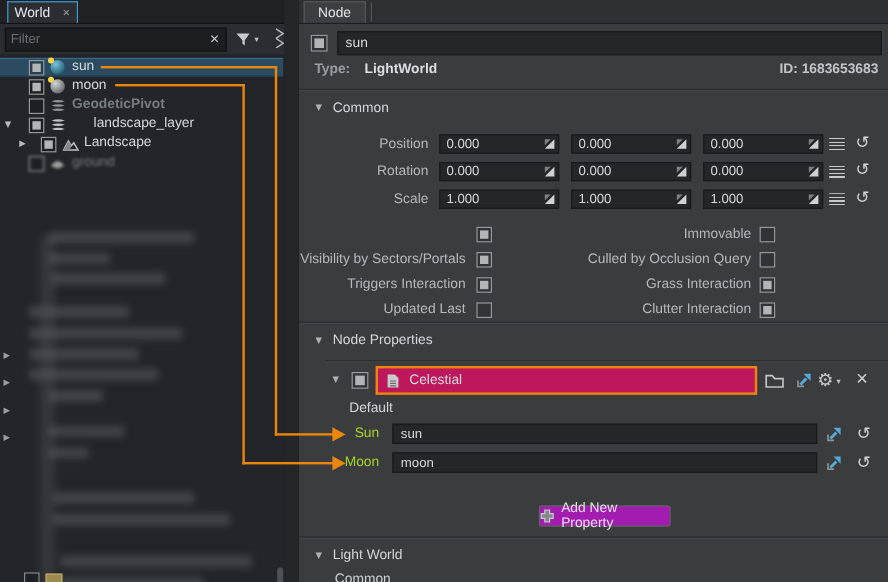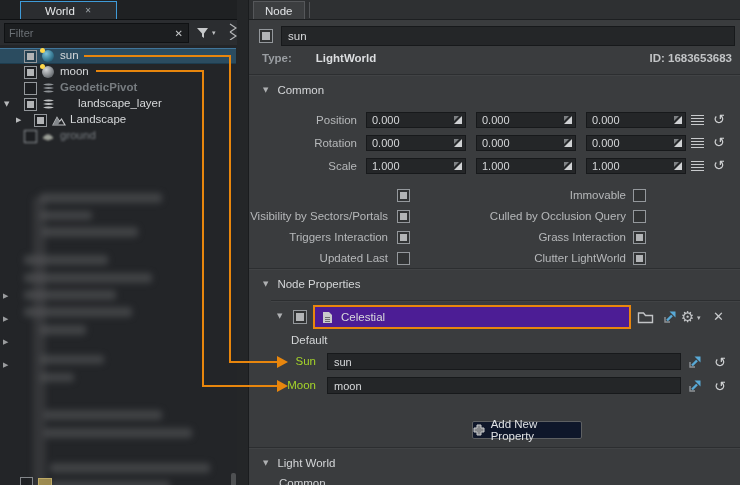--- a/index.html
+++ b/index.html
@@ -3,21 +3,21 @@
 <meta charset="utf-8">
 <style>
   html,body{margin:0;padding:0;background:#242628;width:740px;height:485px;overflow:hidden;
     font-family:"Liberation Sans",sans-serif;-webkit-font-smoothing:antialiased;}
   .abs{position:absolute;}
   .app{position:relative;width:740px;height:485px;background:#242628;font-size:11.5px;color:#d6d8da;}
 
   
   .lpanel{left:0;top:0;width:237px;height:485px;background:#232528;overflow:hidden;}
   .ltabs{left:0;top:0;width:237px;height:19px;background:#1f2123;border-bottom:1px solid #0f1113;}
-  .tab-world{left:20px;top:1px;height:17px;padding:0 24px;display:flex;align-items:center;gap:10px;
+  .tab-world{left:6px;top:1px;height:17px;padding:0 5px;display:flex;align-items:center;gap:10px;
     background:#2b2d30;border:1px solid #3f9bd8;border-bottom:none;color:#e6e8ea;}
   .tab-close{font-size:8px;color:#9aa0a4;font-family:"DejaVu Sans",sans-serif;}
   .fbar{left:0;top:20px;width:237px;height:25px;background:#2b2d30;}
   .finput{left:4px;top:3px;width:183px;height:18px;background:#1c1e20;border:1px solid #0f1113;display:flex;align-items:center;}
   .finput input{flex:1;background:transparent;border:none;outline:none;color:#d8dadc;font-size:11px;
     padding:0 4px;font-family:"Liberation Sans",sans-serif;}
   .finput input::placeholder{color:#6b7075;}
   .fclear{font-size:10px;color:#c6c8ca;padding:0 5px;font-family:"DejaVu Sans",sans-serif;}
   .funnel{left:196px;top:4px;width:32px;height:17px;display:flex;align-items:center;gap:3px;}
   .caret-s{font-size:7px;color:#c0c2c4;font-family:"DejaVu Sans",sans-serif;}
@@ -48,48 +48,48 @@
   
   .rpanel{left:248px;top:0;width:492px;height:485px;background:#3a3c3e;overflow:hidden;border-left:1px solid #1a1c1e;}
   .rtabs{left:0;top:0;width:492px;height:19px;background:#2e3032;border-bottom:1px solid #1d1f21;}
   .tab-node{left:4px;top:1px;height:17px;padding:0 11px;display:flex;align-items:center;
     background:#3c3e40;border:1px solid #55575a;border-bottom:none;color:#e2e4e6;}
   .rtab-div{left:60px;top:2px;width:1px;height:16px;background:#515356;}
   .nmfield,.pfield{background:#242628;border:1px solid #17191b;display:flex;align-items:center;}
   .nmfield input,.pfield input{flex:1;background:transparent;border:none;outline:none;color:#d8dadc;
     font-size:11.5px;padding:0 6px;font-family:"Liberation Sans",sans-serif;}
   .typerow{left:0;top:52px;width:492px;height:16px;display:flex;padding:0 9px 0 13px;box-sizing:border-box;font-weight:bold;}
-  .tlab{color:#9a9ea2;margin-right:24px;}
+  .tlab{color:#9a9ea2;margin-right:12px;}
   .tval{color:#dcdee0;}
   .idwrap{margin-left:auto;color:#c2c4c6;}
   .sep{height:1px;background:#2c2e30;box-shadow:0 1px 0 rgba(255,255,255,.04);}
   .shead{height:16px;display:flex;align-items:center;}
   .scaret{font-size:7px;color:#aeb0b2;font-family:"DejaVu Sans",sans-serif;}
   .stitle{margin-left:9px;color:#d4d6d8;}
 
   .tl{width:108px;text-align:right;color:#b6b8ba;line-height:16px;position:absolute;left:0;top:0;}
   .nfield{position:absolute;top:0;width:100px;height:16px;background:#242628;border:1px solid #17191b;
     box-sizing:border-box;display:flex;align-items:center;}
   .nval{padding-left:5px;color:#d6d8da;font-size:11px;flex:1;}
   .ham{position:absolute;top:3px;width:13px;height:11px;
     background:repeating-linear-gradient(to bottom,#c8cacc 0 1px,rgba(0,0,0,0) 1px 3px);}
   .undo{position:absolute;top:-1px;font-size:14px;color:#cfd1d3;font-family:"DejaVu Sans",sans-serif;line-height:16px;}
   .clabel{position:absolute;color:#b6b8ba;line-height:14px;text-align:right;}
   .crow .cb{top:1px;}
 
-  .propfield{position:absolute;height:24px;border:2px solid #e8860d;background:#4c1d95;
+  .propfield{position:absolute;height:24px;border:2px solid #e8860d;background:#be185d;
     display:flex;align-items:center;box-sizing:border-box;}
   .propfield .ptxt{margin-left:8px;color:#d8dadc;}
   .gear{font-size:15px;color:#c4c6c8;font-family:"DejaVu Sans",sans-serif;line-height:15px;}
   .xrem{font-size:13px;font-weight:bold;color:#c8cacc;font-family:"DejaVu Sans",sans-serif;}
   .greenlab{position:absolute;color:#a4d32a;line-height:17px;text-align:right;}
   .pfield{position:absolute;height:17px;box-sizing:border-box;}
   .pfield input{font-size:11px;}
-  .addbtn{position:absolute;height:18px;background:#0f172a;border:1px solid #5e6062;border-radius:2px;
-    display:flex;align-items:center;justify-content:center;gap:6px;color:#e0e2e4;box-sizing:border-box;margin-left:23px;}
+  .addbtn{position:absolute;height:18px;background:#a21caf;border:1px solid #5e6062;border-radius:2px;
+    display:flex;align-items:center;justify-content:center;gap:6px;color:#e0e2e4;box-sizing:border-box;}
 
   
   .oline{position:absolute;background:#e8860d;z-index:40;}
   .ohead{position:absolute;width:0;height:0;border-top:6px solid transparent;border-bottom:6px solid transparent;
     border-left:11px solid #e8860d;z-index:40;}
 </style>
 </head>
 <body>
 
 <div class="app">
@@ -363,21 +363,21 @@
       <span class="clabel" style="left:180px;width:197px;">Grass Interaction</span>
       <span class="cb checked" style="left:384px;">
           <span class="cb-in"></span>
         </span>
     </div>
     <div class="abs crow" style="left:0;top:251px;width:492px;height:16px;">
       <span class="clabel" style="left:0;width:139px;">Updated Last</span>
       <span class="cb" style="left:148px;">
           <span class="cb-in"></span>
         </span>
-      <span class="clabel" style="left:180px;width:197px;">Clutter LightWorld</span>
+      <span class="clabel" style="left:180px;width:197px;">Clutter Interaction</span>
       <span class="cb checked" style="left:384px;">
           <span class="cb-in"></span>
         </span>
     </div>
 
     <div class="abs sep" style="left:0;top:268px;width:492px;"></div>
 
     <div class="abs shead" style="left:14px;top:276px;">
       <span class="scaret">▼</span>
       <span class="stitle">Node Properties</span>

